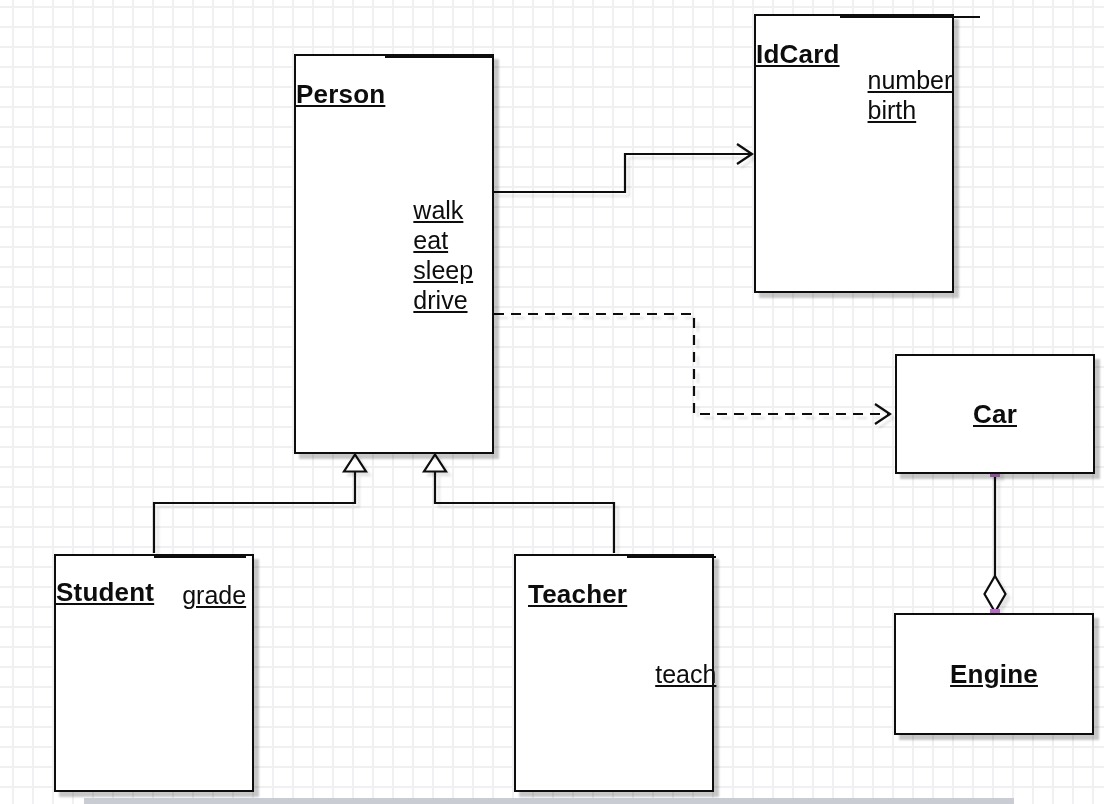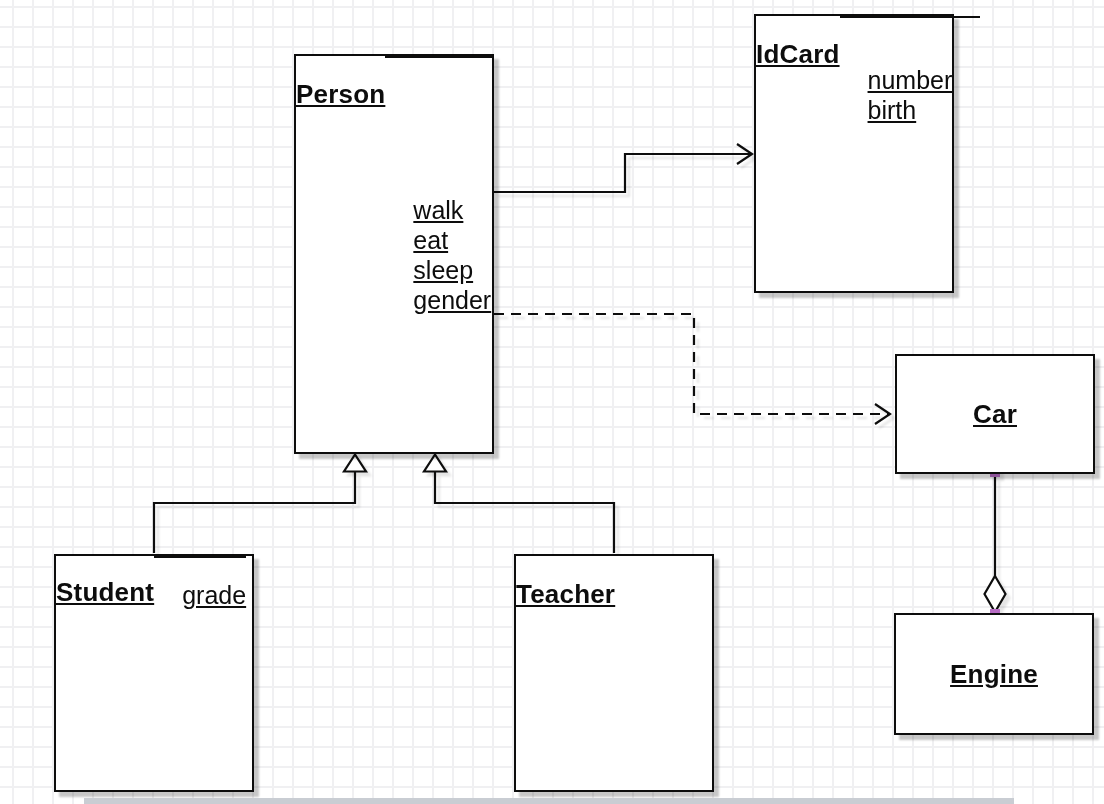--- a/index.html
+++ b/index.html
@@ -93,21 +93,21 @@
       <rect x="990" y="609" width="10" height="10" fill="#b76cc4" stroke="none"></rect>
     </g>
   </svg>
 
   <div class="uml-class" style="left:294px;top:54px;width:200px;height:400px;">
     <div class="sec title-sec" style="height:76px;">Person</div>
     <div class="sec" style="flex:1;">
       <div class="member">walk</div>
       <div class="member">eat</div>
       <div class="member">sleep</div>
-      <div class="member">gender</div>
+      <div class="member">drive</div>
     </div>
   </div>
 
   <div class="uml-class" style="left:754px;top:14px;width:200px;height:279px;">
     <div class="sec title-sec" style="height:76px;">IdCard</div>
     <div class="sec" style="height:156px;">
       <div class="member">number</div>
       <div class="member">birth</div>
     </div>
     <div class="sec" style="flex:1;"></div>
@@ -122,17 +122,20 @@
   </div>
 
   <div class="uml-class" style="left:54px;top:554px;width:200px;height:238px;">
     <div class="sec title-sec" style="height:72px;border-radius:30px;">Student</div>
     <div class="sec" style="height:76px;justify-content:center;">
       <div class="member">grade</div>
     </div>
   </div>
 
   <div class="uml-class" style="left:514px;top:554px;width:200px;height:238px;">
-    <div class="sec title-sec" style="height:76px;">Teacher</div>
+    <div class="sec title-sec" style="height:76px;padding-left:12px;">Teacher</div>
+    <div class="sec" style="flex:1;">
+      <div class="member">teach</div>
+    </div>
   </div>
 
   <div class="edge-shadow"></div>
 </div>
 
 </body></html>

